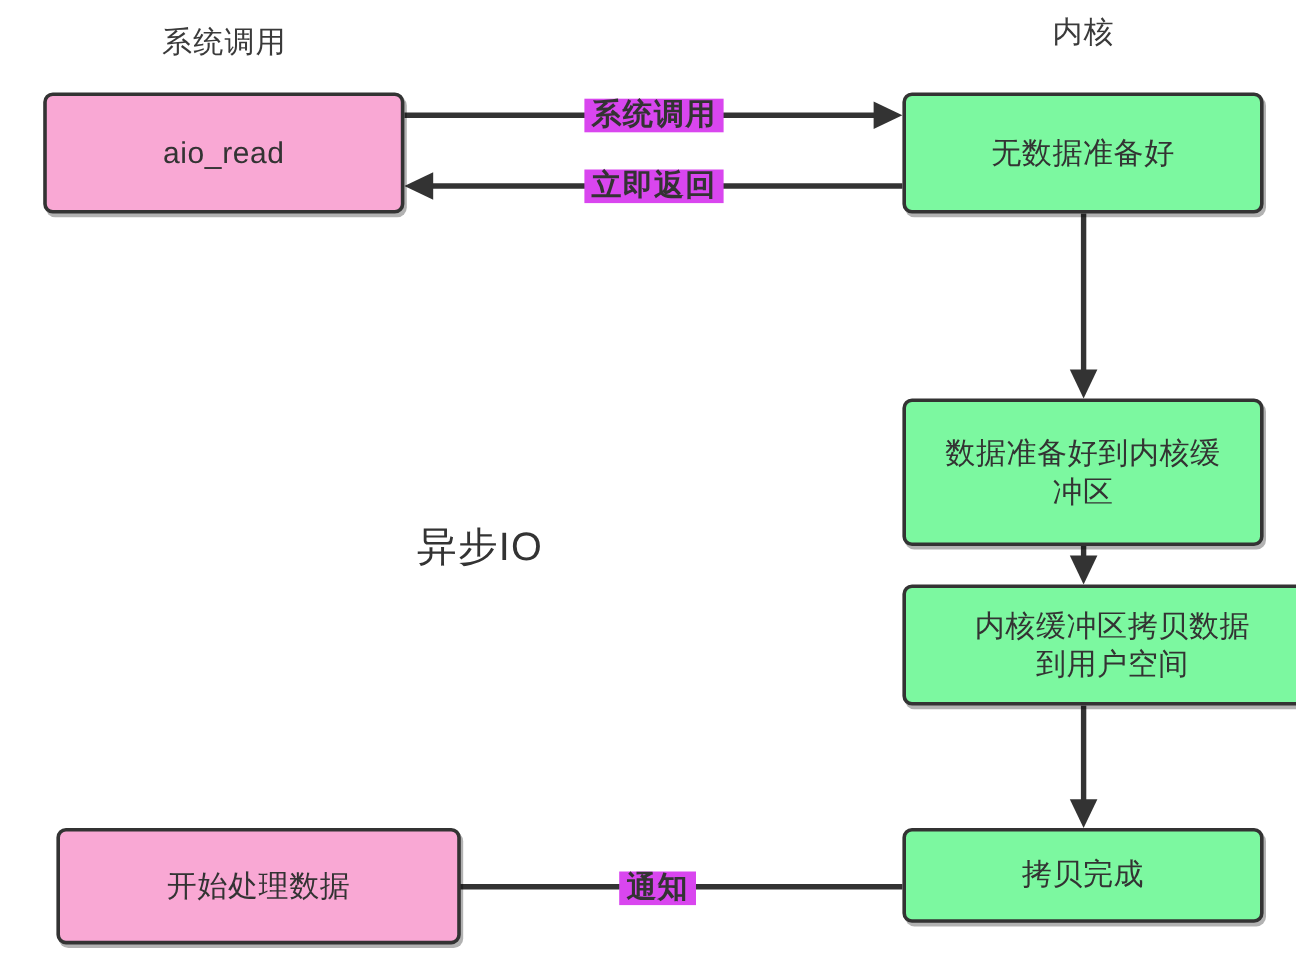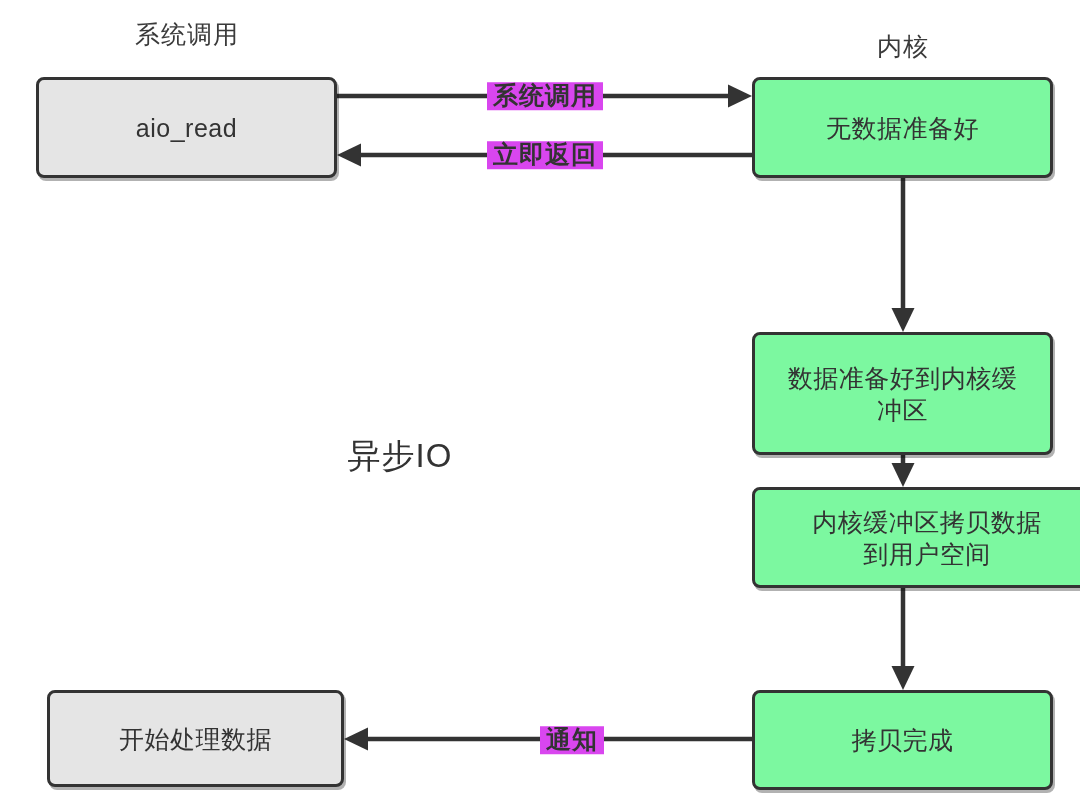--- a/index.html
+++ b/index.html
@@ -53,21 +53,21 @@
     line-height: 1.28;
     letter-spacing: 0.5px;
     box-shadow: 2px 3px 0 rgba(0,0,0,0.30);
     padding: 2px 10px;
   }
   .node .node-text {
     display: block;
     white-space: pre-line;
   }
   .node.app {
-    background: #e5e5e5;
+    background: #f9a8d4;
     padding-left: 10px;
   }
   .node.kernel {
     background: #7CF8A0;
     justify-content: center;
   }
   
   .col-header {
     position: absolute;
     color: #3a3a3a;
@@ -133,21 +133,21 @@
     </g>
 
     <g>
       <path class="edge-line" d="M 752,739 L 354,739"></path>
       <path class="arrow-head" d="M 344,739 L 368,727.5 L 368,750.5 Z"></path>
     </g>
   </svg>
 
   <div class="col-header" style="left:187px; top:18px;">系统调用</div>
 
-  <div class="col-header" style="left:903px; top:30px;font-family:Liberation Serif, serif;">内核</div>
+  <div class="col-header" style="left:903px; top:10px;font-family:Liberation Serif, serif;">内核</div>
 
   <div class="diagram-title" style="left:400px; top:456px;">异步IO</div>
 
   <div class="node app" style="left:36px; top:77px; width:301px; height:101px;">
     <span class="node-text">aio_read</span>
   </div>
 
   <div class="node kernel" style="left:752px; top:77px; width:301px; height:101px;">
     <span class="node-text">无数据准备好</span>
   </div>
@@ -155,27 +155,27 @@
   <div class="node kernel" style="left:752px; top:332px; width:301px; height:123px;">
     <span class="node-text">数据准备好到内核缓
 冲区</span>
   </div>
 
   <div class="node kernel" style="left:752px; top:487px; width:350px; height:101px;">
     <span class="node-text">内核缓冲区拷贝数据
 到用户空间</span>
   </div>
 
-  <div class="node kernel" style="left:752px; top:690px; width:301px; height:100px;">
+  <div class="node kernel" style="left:752px; top:690px; width:301px; height:79px;font-family:Liberation Serif, serif;">
     <span class="node-text">拷贝完成</span>
   </div>
 
-  <div class="node app" style="left:47px; top:690px; width:297px; height:97px;">
+  <div class="node app" style="left:47px; top:690px; width:337px; height:97px;">
     <span class="node-text">开始处理数据</span>
   </div>
 
   <div class="edge-label" style="left:545px; top:96px;">系统调用</div>
 
   <div class="edge-label" style="left:545px; top:155px;">立即返回</div>
 
-  <div class="edge-label" style="left:548px; top:740px;margin-left:24px;">通知</div>
+  <div class="edge-label" style="left:548px; top:740px;">通知</div>
 
 </div>
 
 </body></html>

